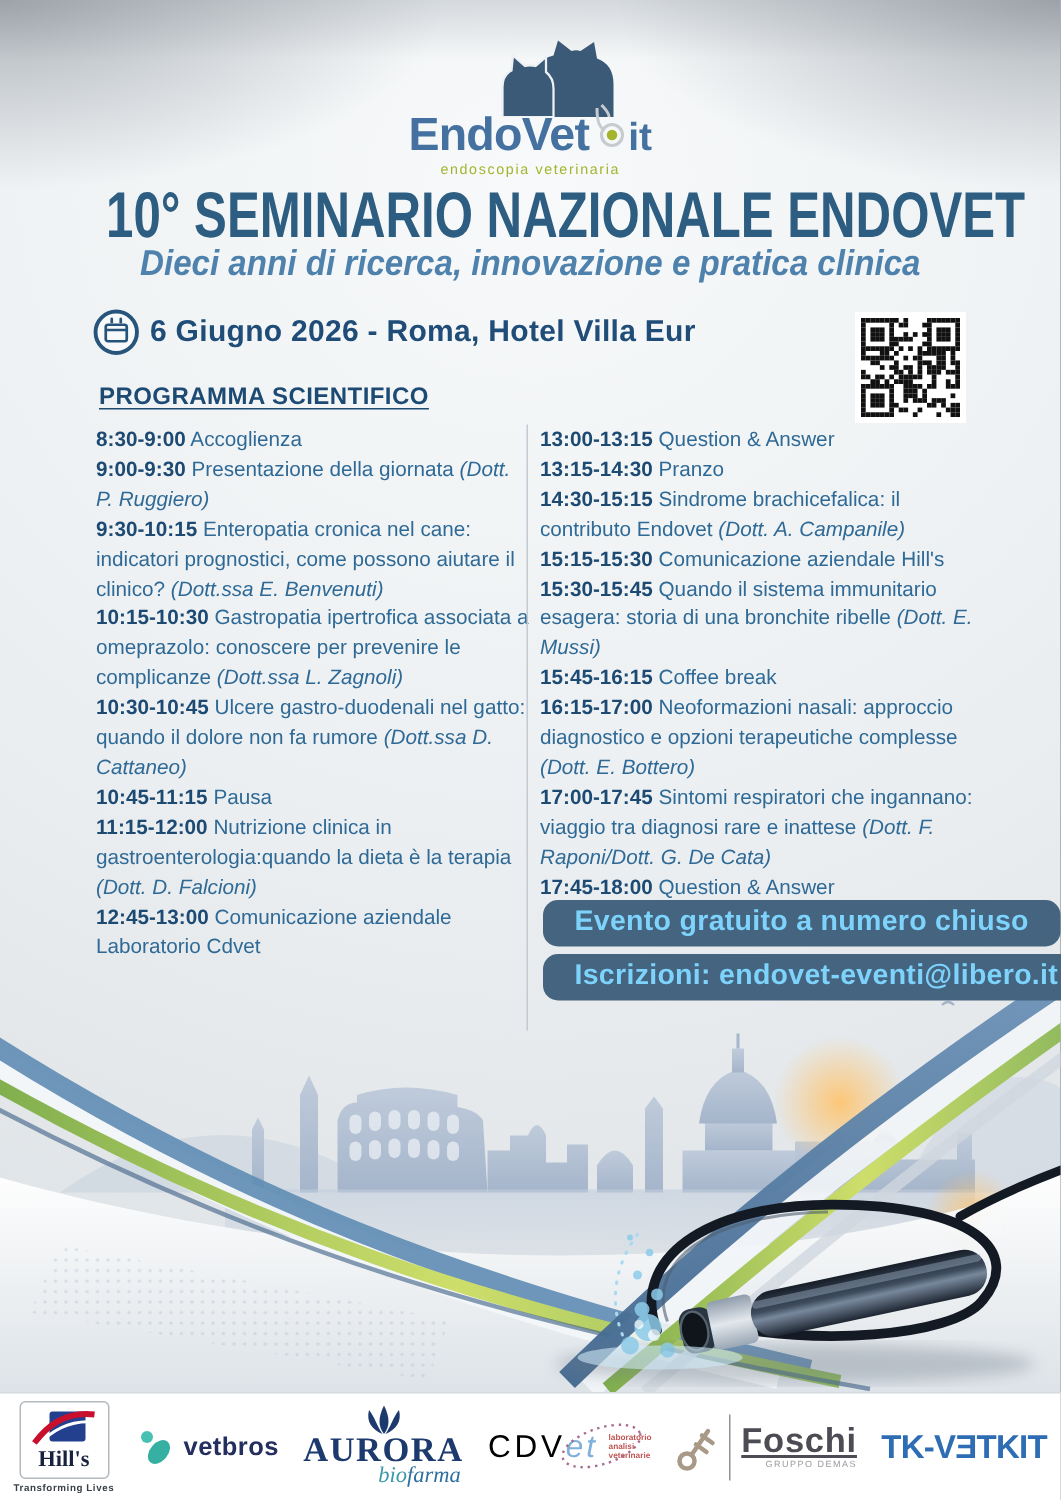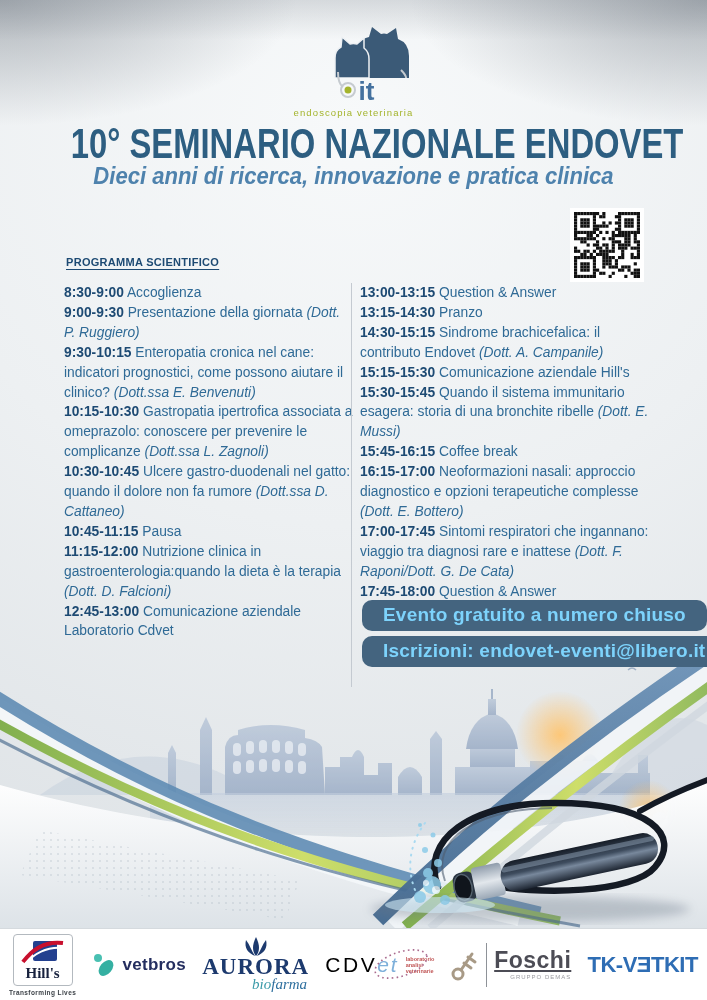--- a/index.html
+++ b/index.html
@@ -27,21 +27,21 @@
     transform:scale(.8,1.05);letter-spacing:0;}
   .subtitle{position:absolute;top:162px;left:0;width:100%;text-align:center;z-index:2;
     font-size:24px;font-weight:bold;font-style:italic;color:#4e82ad;white-space:nowrap;
     transform:scaleX(.92);}
   .daterow{position:absolute;top:206px;left:62px;display:flex;align-items:center;gap:7px;z-index:2;}
   .datetext{font-size:20px;font-weight:bold;color:#1f4d78;letter-spacing:.2px;}
   .qr{position:absolute;top:208px;left:570px;width:74px;height:74px;background:#fff;
       padding:4px;box-sizing:border-box;z-index:2;}
   .qr svg{display:block;}
   
-  .prog-head{position:absolute;top:256px;left:66px;z-index:2;font-size:11px;font-weight:bold;
+  .prog-head{position:absolute;top:256px;left:66px;z-index:2;font-size:16px;font-weight:bold;
     color:#1d4a73;letter-spacing:.3px;text-decoration:underline;text-underline-offset:3px;}
   .col{position:absolute;top:283px;z-index:2;font-size:13.8px;line-height:19.9px;color:#2f6a96;}
   .col-left{left:64px;width:289px;}
   .col-right{left:360px;width:294px;}
   .pi .time{font-weight:bold;color:#1d4a73;}
   .pi .spk{font-style:italic;}
   .vdivider{position:absolute;left:351px;top:283px;height:404px;width:1px;background:#c4cad1;z-index:2;}
   
   .badge{position:absolute;left:362px;top:600px;z-index:2;display:flex;flex-direction:column;
     gap:5px;align-items:flex-start;}
@@ -86,33 +86,44 @@
 <div class="poster">
   <div class="vignette"></div>
 
   <div class="logo">
     <svg class="logo-heads" width="130" height="52" viewBox="0 0 130 52">
       <path d="M66,52 V28 Q66,14 80,11 L83,1 L92,8 Q95,7 98,8 L107,2 L109,13 Q120,17 120,30 V52 Z" fill="#3b5a77"></path>
       <path d="M46,52 V32 Q46,24 52,21 L53,11 L61,18 Q64,17 68,18 L75,12 L75,22 Q80,26 80,33 V52 Z" fill="#3b5a77" stroke="#eef1f4" stroke-width="1.5"></path>
       <path d="M112,44 C120,52 118,56 110,56" stroke="#c6cbd0" stroke-width="2" fill="none"></path>
     </svg>
     <div class="logo-line">
+      <span class="logo-brand">EndoVet</span>
       <svg class="logo-dotsvg" width="22" height="28" viewBox="0 0 22 28">
         <path d="M2,0 C2,10 4,13 7,15" stroke="#c6cbd0" stroke-width="2" fill="none"></path>
         <circle cx="12" cy="18" r="7" stroke="#c6cbd0" stroke-width="2" fill="none"></circle>
         <circle cx="12" cy="18" r="3.5" fill="#a4b42c"></circle>
       </svg>
       <span class="logo-it">it</span>
     </div>
     <div class="logo-tag">endoscopia veterinaria</div>
   </div>
 
   <div class="title">10° SEMINARIO NAZIONALE ENDOVET</div>
   <div class="subtitle">Dieci anni di ricerca, innovazione e pratica clinica</div>
 
+  <div class="daterow">
+    <svg width="31" height="31" viewBox="0 0 31 31">
+      <circle cx="15.5" cy="15.5" r="13.8" fill="#f7f9fa" stroke="#27547a" stroke-width="2.6"></circle>
+      <rect x="8.5" y="10.5" width="14" height="11" rx="1.5" fill="none" stroke="#27547a" stroke-width="1.8"></rect>
+      <line x1="8.5" y1="14" x2="22.5" y2="14" stroke="#27547a" stroke-width="1.8"></line>
+      <line x1="12.5" y1="8.8" x2="12.5" y2="6.6" stroke="#27547a" stroke-width="1.8" stroke-linecap="round"></line>
+      <line x1="18.5" y1="8.8" x2="18.5" y2="6.6" stroke="#27547a" stroke-width="1.8" stroke-linecap="round"></line>
+    </svg>
+    <span class="datetext">6 Giugno 2026 - Roma, Hotel Villa Eur</span>
+  </div>
 
   <div class="qr">
     <svg width="66" height="66" viewBox="0 0 65.1 65.1" fill="#111">
       <g id="qr-modules">
           <rect x="0.0" y="0.0" width="3.1" height="3.1"></rect>
           <rect x="3.1" y="0.0" width="3.1" height="3.1"></rect>
           <rect x="6.2" y="0.0" width="3.1" height="3.1"></rect>
           <rect x="9.3" y="0.0" width="3.1" height="3.1"></rect>
           <rect x="12.4" y="0.0" width="3.1" height="3.1"></rect>
           <rect x="15.5" y="0.0" width="3.1" height="3.1"></rect>

